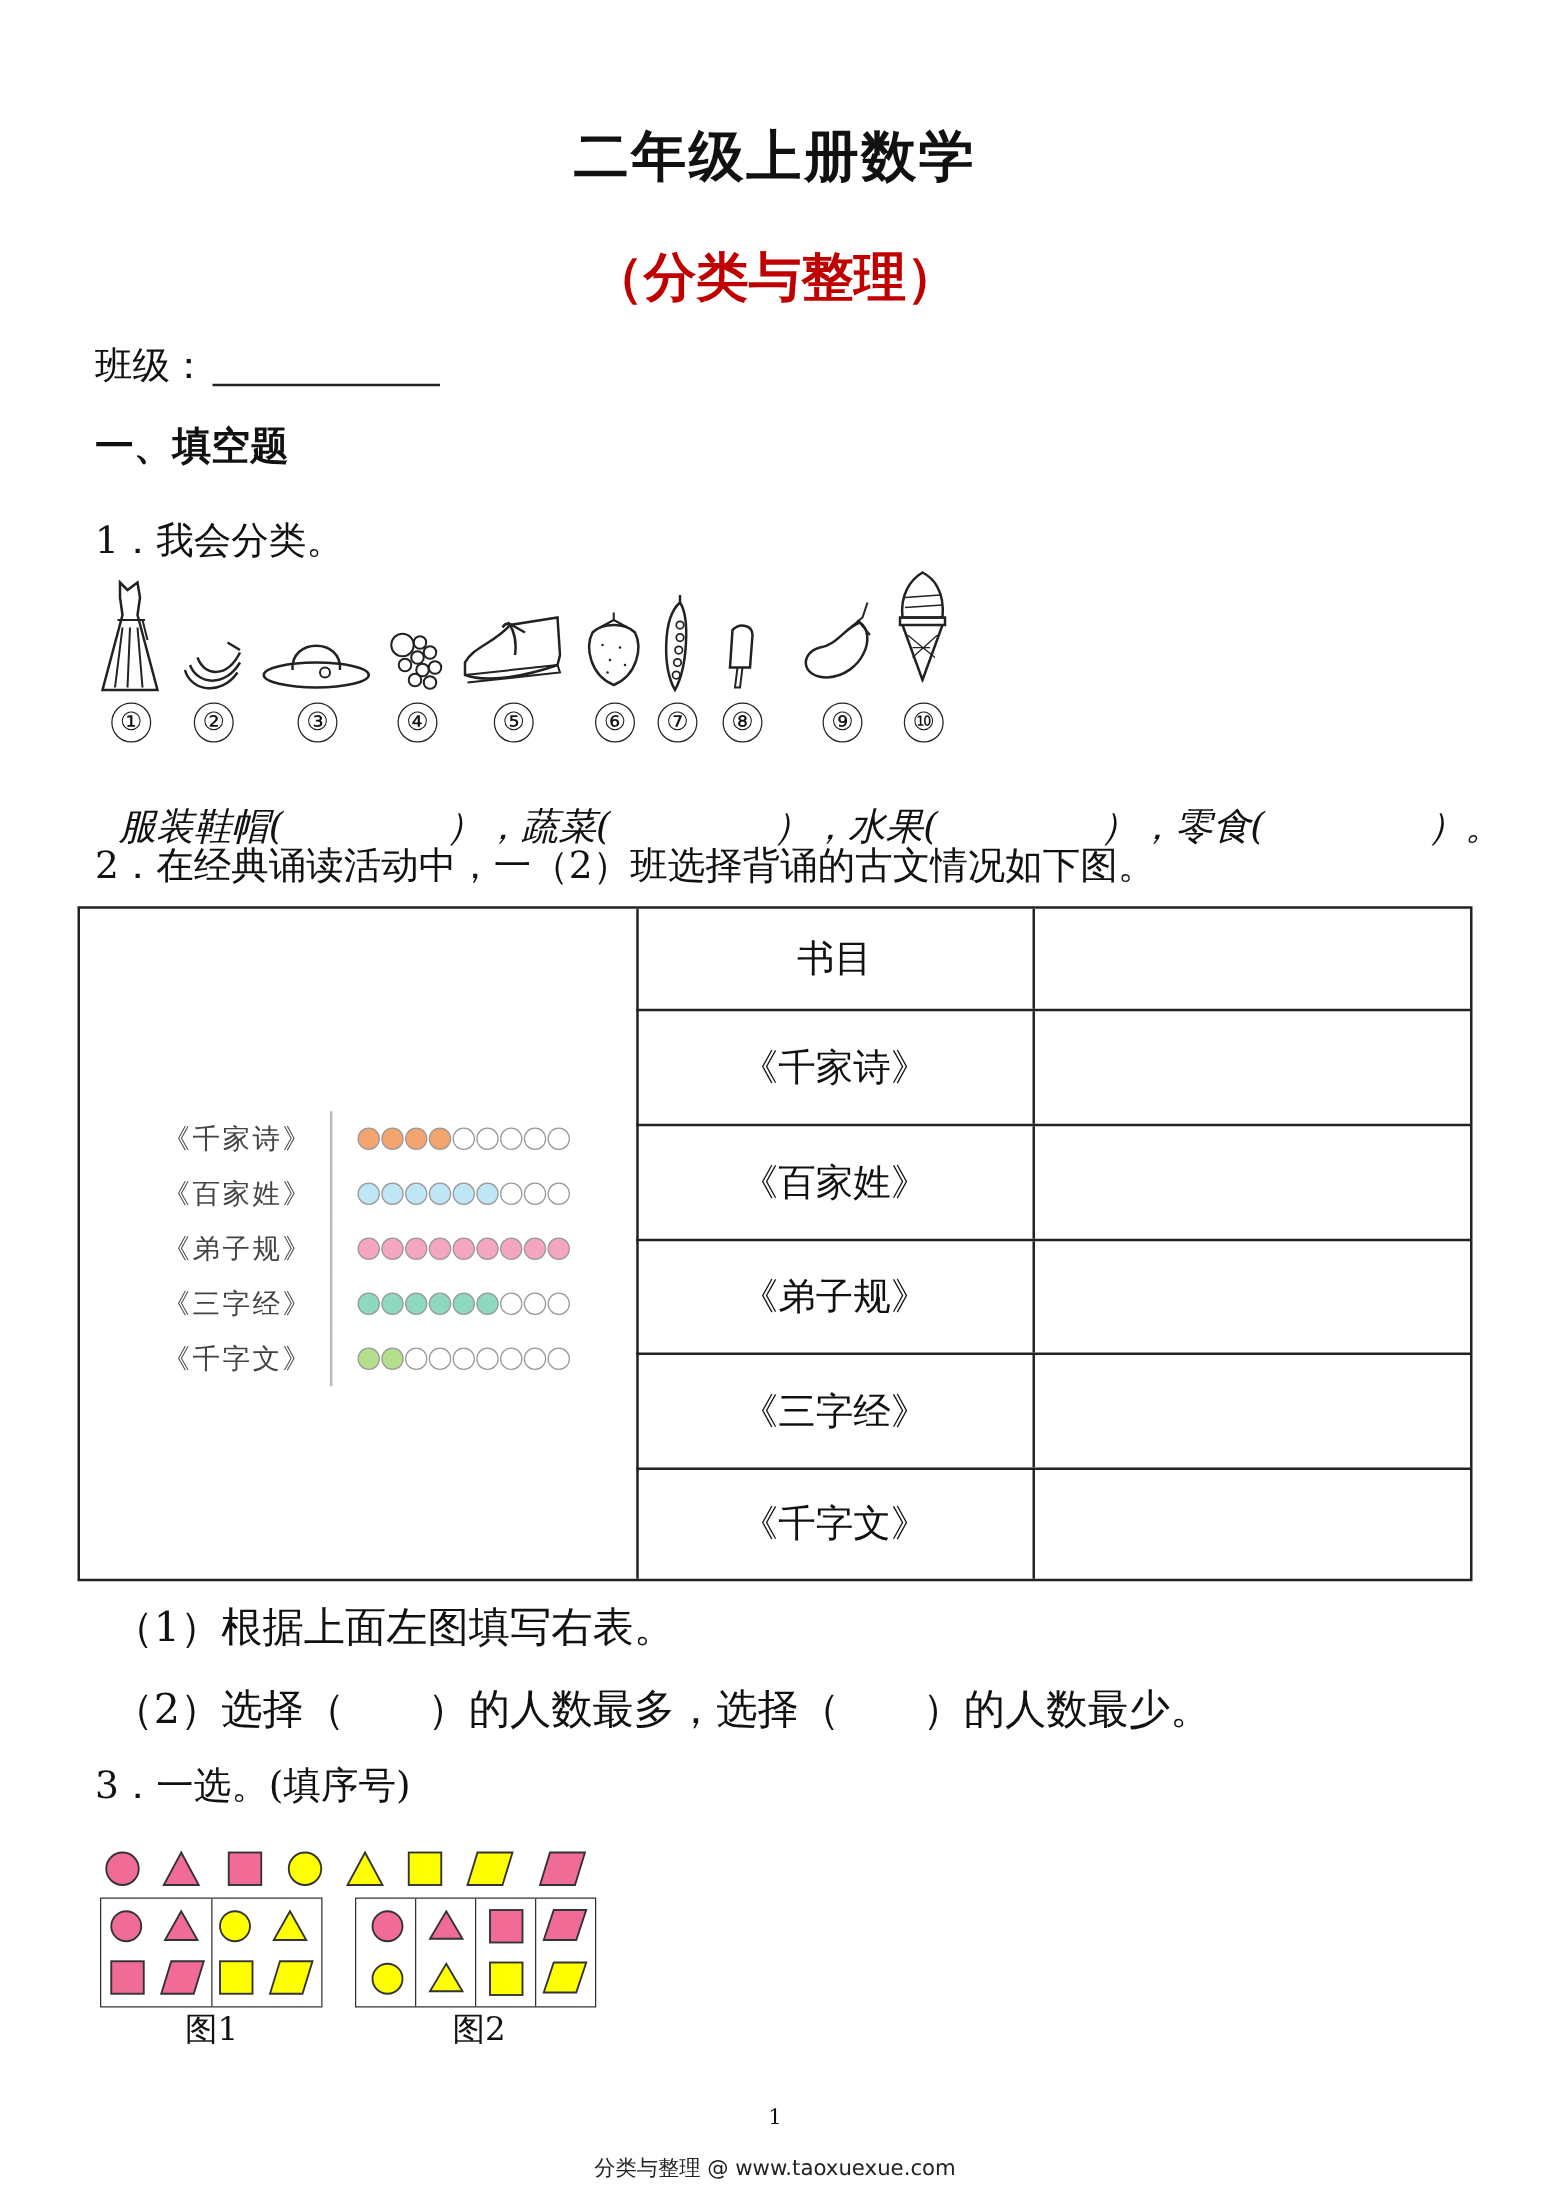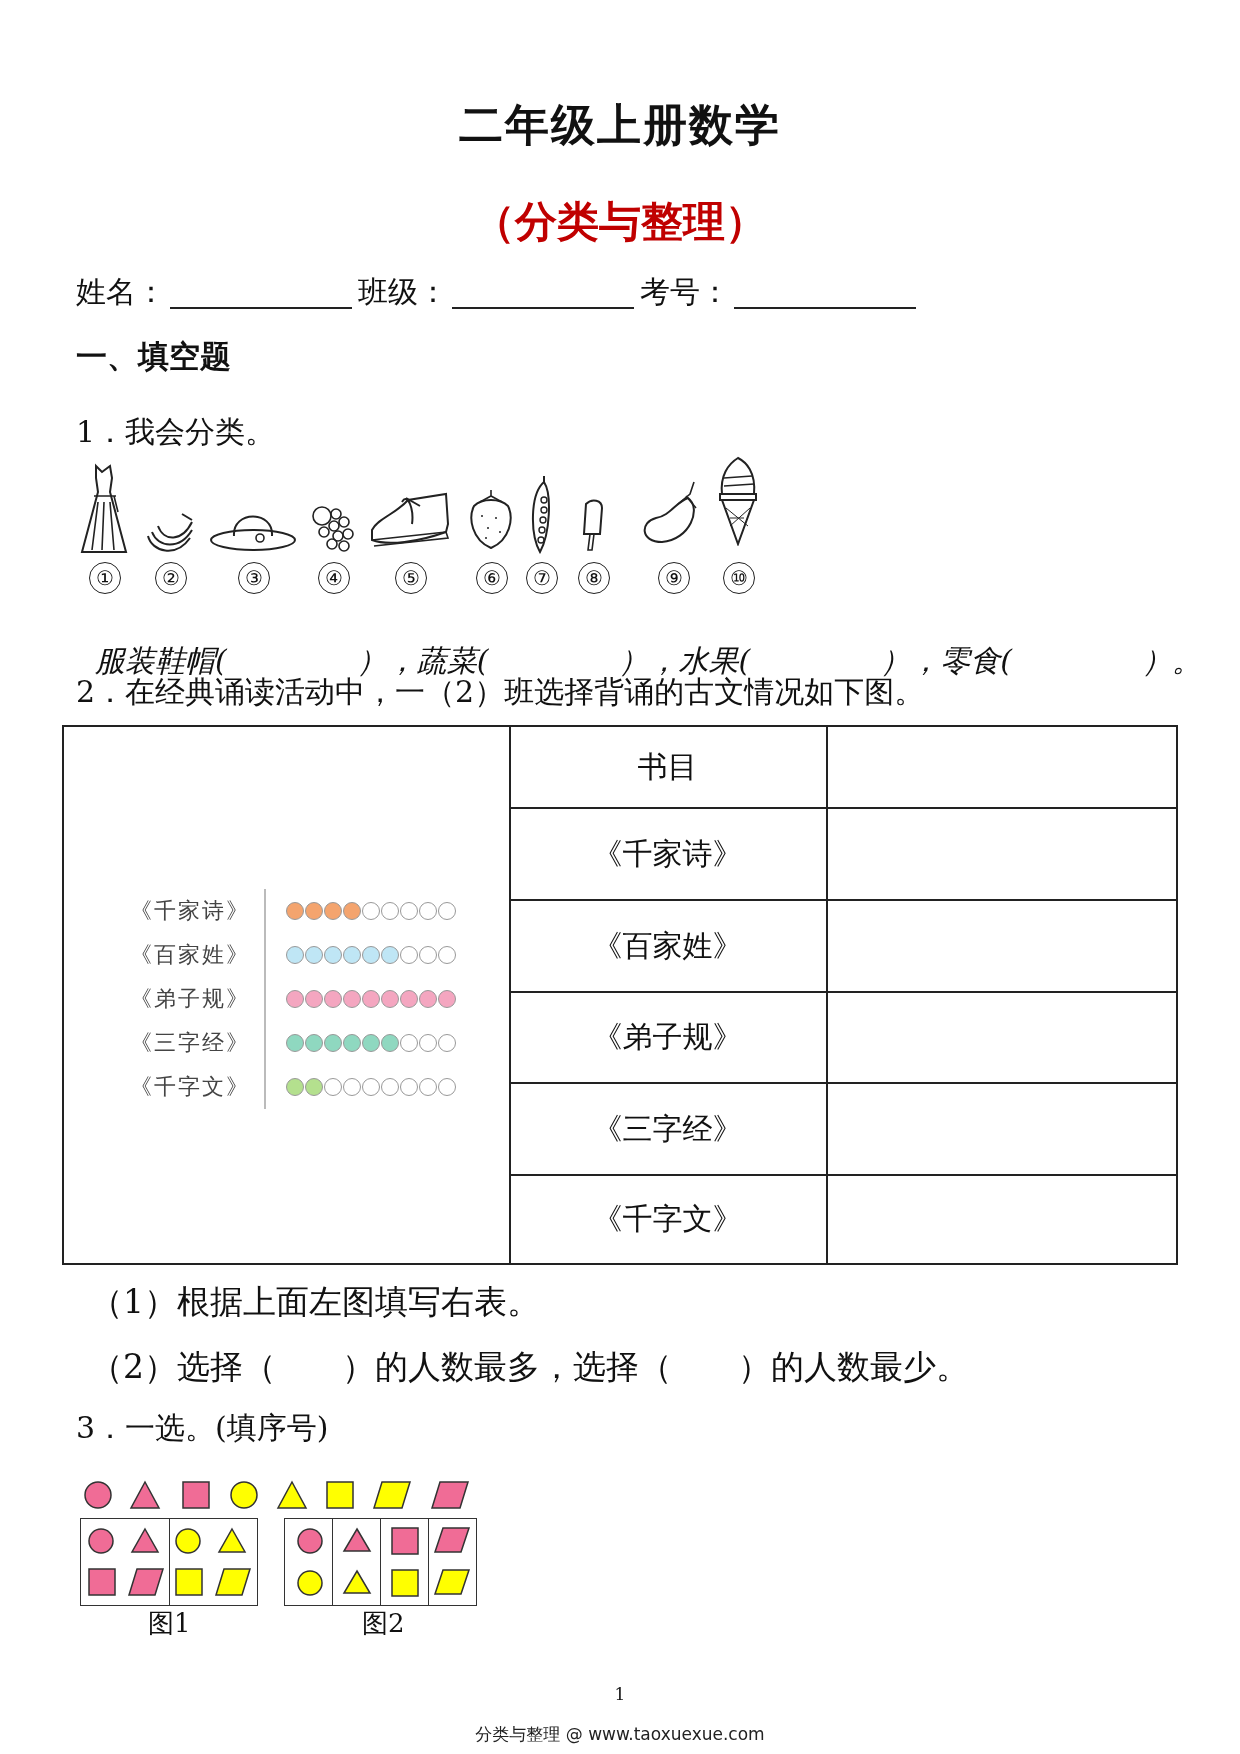--- a/index.html
+++ b/index.html
@@ -44,29 +44,21 @@
   .wm { left:0; width:1240px; top:1723px; text-align:center; font-size:17px; font-family:"DejaVu Sans","Liberation Sans",sans-serif; color:#222; }
 </style>
 </head>
 <body>
 
 <div class="abs title">二年级上册数学</div>
 <div class="abs subtitle">（分类与整理）</div>
 
 <div class="abs info">
   <div class="field">
-    <span>姓名：</span>
-    <span class="blank"></span>
-  </div>
-  <div class="field">
     <span>班级：</span>
-    <span class="blank"></span>
-  </div>
-  <div class="field">
-    <span>考号：</span>
     <span class="blank"></span>
   </div>
 </div>
 
 <div class="abs section">一、填空题</div>
 
 <div class="abs q" style="left:76px; top:412px;">1．我会分类。</div>
 
 <div class="abs icons">
 

